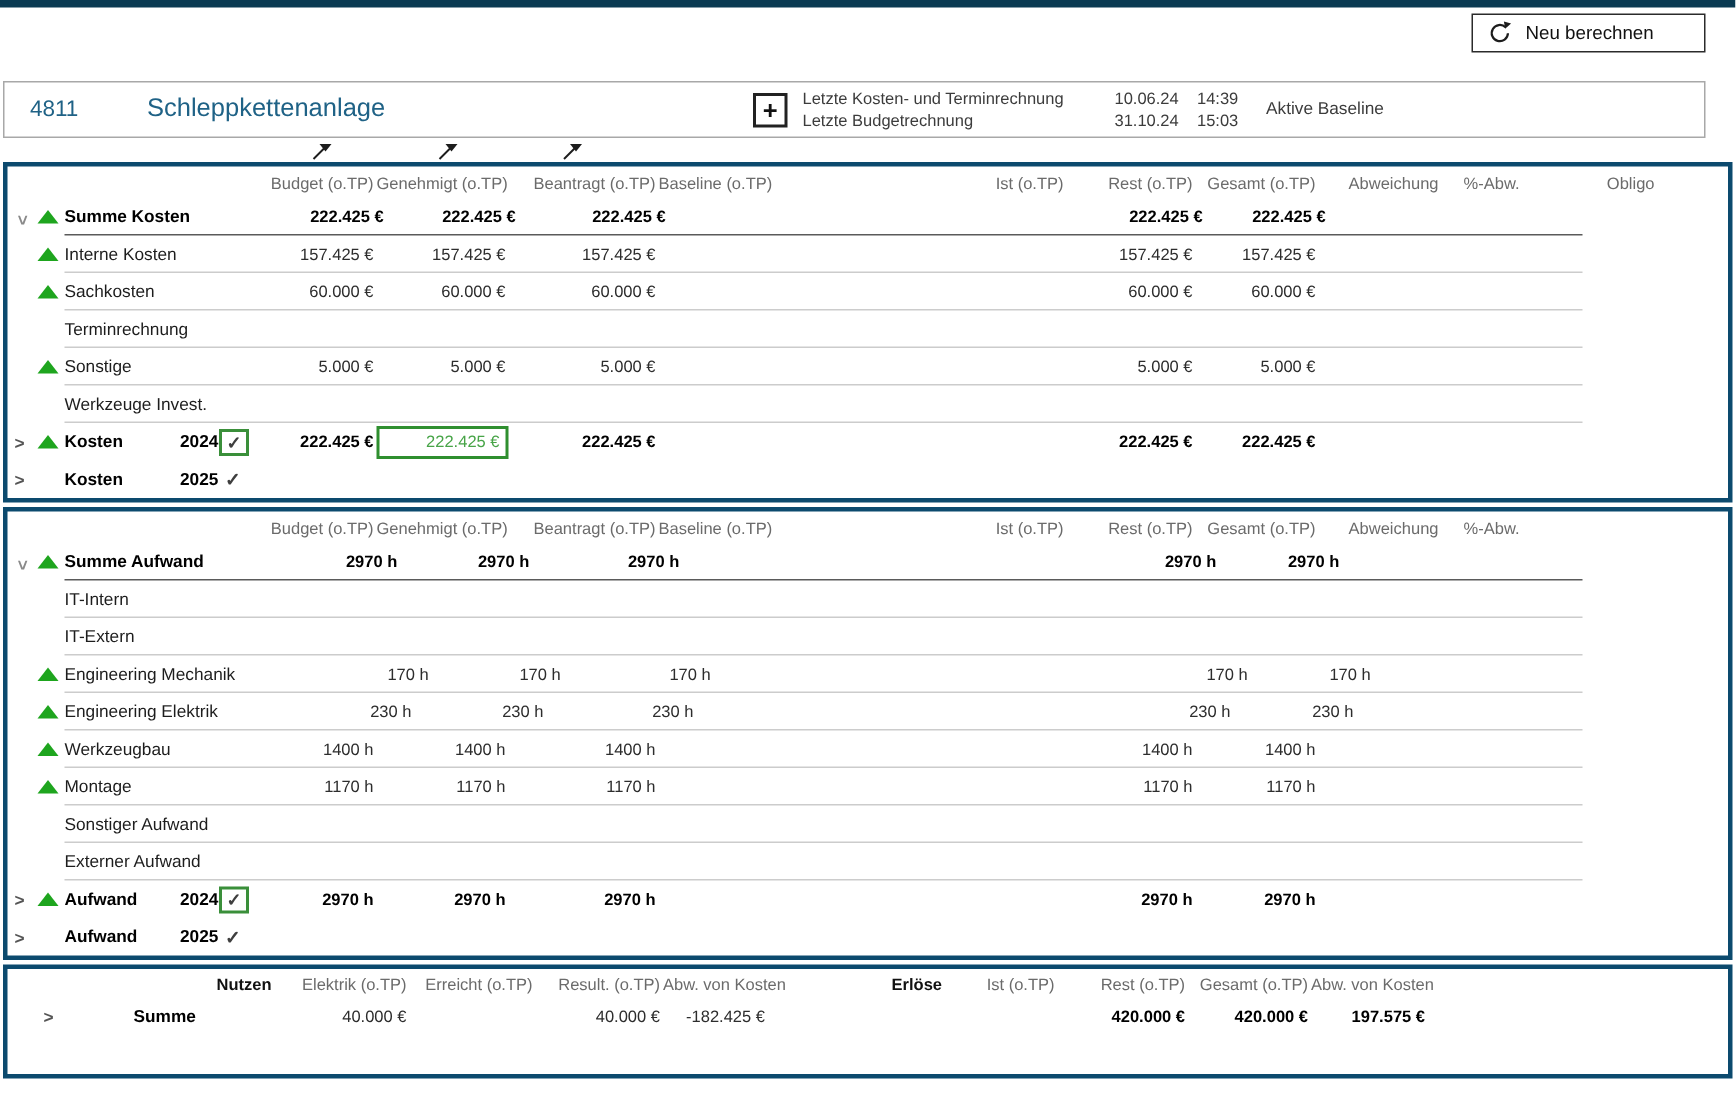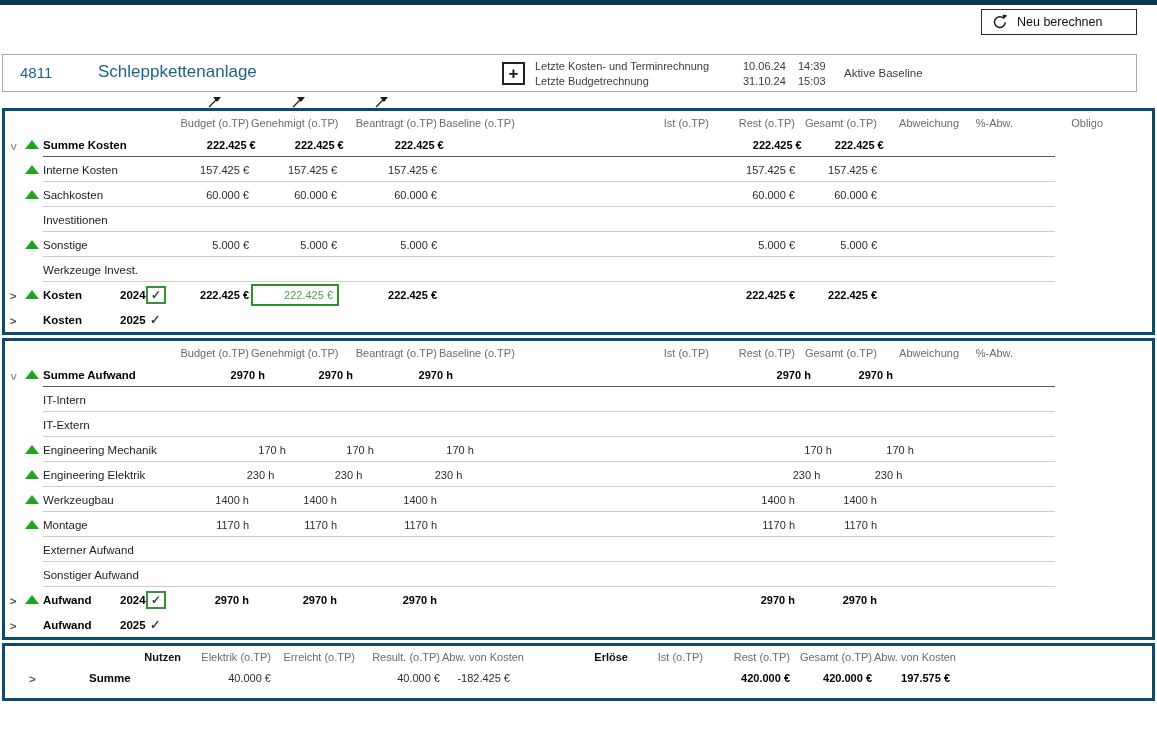--- a/index.html
+++ b/index.html
@@ -32,21 +32,21 @@
   .filter-ic { position:absolute; top:2px; cursor:pointer; }
 
   
   .sec { border:3px solid #0c4a6e; margin:0 2px; background:#fff; }
   .sec + .sec { margin-top:3px; }
   .row { display:flex; align-items:center; position:relative; }
   .s1 .row, .s2 .row { height:25px; }
   .s3 .row { height:24px; }
   .row.hdr { height:21px !important; align-items:flex-end; padding-bottom:3px; }
   .s3 .row.hdr { height:20px !important; }
-  .sec.s3 { padding-bottom:8px; }
+  .sec.s3 { padding-bottom:26px; }
 
   .cell { flex:0 0 auto; text-align:right; font-size:11px; color:#2d2d2d; white-space:nowrap; padding-right:2px; }
   .hdr .cell { color:#6b6b6b; }
   .hdr .cell.strong { color:#111; font-weight:bold; }
   .cell.b { font-weight:bold; color:#000; }
 
   .lead-chevron { flex:0 0 16px; text-align:center; }
   .lead-status  { flex:0 0 22px; display:flex; justify-content:center; }
   .lead-label   { flex:0 0 77px; font-size:11.5px; color:#1d1d1d; text-align:left; white-space:nowrap; overflow:visible; }
   .lead-year    { flex:0 0 26px; font-size:11.5px; color:#1d1d1d; text-align:left; }
@@ -223,21 +223,21 @@
       <div class="cell c4"></div>
       <div class="cell c5">60.000 €</div>
       <div class="cell c6">60.000 €</div>
       <div class="cell c7"></div>
       <div class="cell c8"></div>
       <div class="cell c9"></div>
     </div>
     <div class="row div-light">
       <div class="lead-chevron"></div>
       <div class="lead-status"></div>
-      <div class="lead-label">Investitionen</div>
+      <div class="lead-label">Terminrechnung</div>
       <div class="lead-year"></div>
       <div class="lead-check"></div>
       <div class="cell c0"></div>
       <div class="cell c1"></div>
       <div class="cell c2"></div>
       <div class="cell c3"></div>
       <div class="cell c4"></div>
       <div class="cell c5"></div>
       <div class="cell c6"></div>
       <div class="cell c7"></div>
@@ -456,37 +456,37 @@
       <div class="cell c3"></div>
       <div class="cell c4"></div>
       <div class="cell c5">1170 h</div>
       <div class="cell c6">1170 h</div>
       <div class="cell c7"></div>
       <div class="cell c8"></div>
     </div>
     <div class="row div-light">
       <div class="lead-chevron"></div>
       <div class="lead-status"></div>
+      <div class="lead-label">Sonstiger Aufwand</div>
+      <div class="lead-year"></div>
+      <div class="lead-check"></div>
+      <div class="cell c0"></div>
+      <div class="cell c1"></div>
+      <div class="cell c2"></div>
+      <div class="cell c3"></div>
+      <div class="cell c4"></div>
+      <div class="cell c5"></div>
+      <div class="cell c6"></div>
+      <div class="cell c7"></div>
+      <div class="cell c8"></div>
+    </div>
+    <div class="row div-light">
+      <div class="lead-chevron"></div>
+      <div class="lead-status"></div>
       <div class="lead-label">Externer Aufwand</div>
-      <div class="lead-year"></div>
-      <div class="lead-check"></div>
-      <div class="cell c0"></div>
-      <div class="cell c1"></div>
-      <div class="cell c2"></div>
-      <div class="cell c3"></div>
-      <div class="cell c4"></div>
-      <div class="cell c5"></div>
-      <div class="cell c6"></div>
-      <div class="cell c7"></div>
-      <div class="cell c8"></div>
-    </div>
-    <div class="row div-light">
-      <div class="lead-chevron"></div>
-      <div class="lead-status"></div>
-      <div class="lead-label">Sonstiger Aufwand</div>
       <div class="lead-year"></div>
       <div class="lead-check"></div>
       <div class="cell c0"></div>
       <div class="cell c1"></div>
       <div class="cell c2"></div>
       <div class="cell c3"></div>
       <div class="cell c4"></div>
       <div class="cell c5"></div>
       <div class="cell c6"></div>
       <div class="cell c7"></div>

